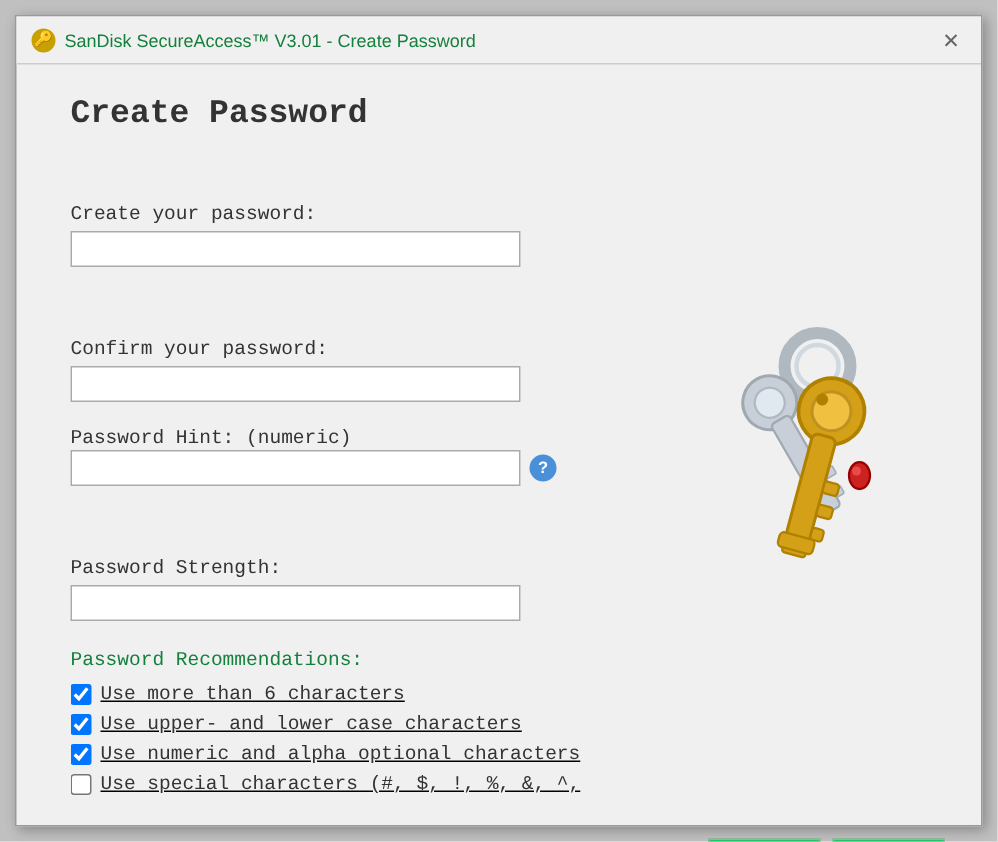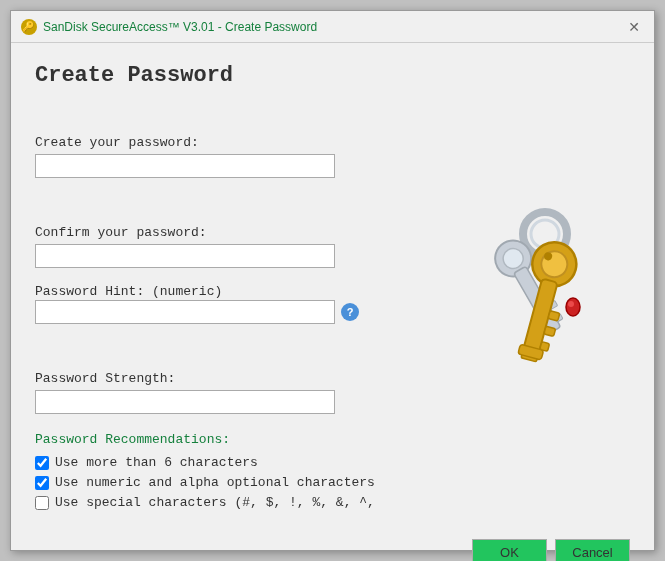--- a/index.html
+++ b/index.html
@@ -72,21 +72,21 @@
       font-size: 14px;
       color: #666;
       display: flex;
       align-items: center;
       justify-content: center;
     }
 
     .content {
       display: flex;
       flex: 1;
-      padding: 20px 24px 16px 24px;
+      padding: 20px 24px 16px 36px;
     }
 
     .left-panel {
       flex: 1;
       display: flex;
       flex-direction: column;
     }
 
     .right-panel {
       width: 220px;
@@ -158,20 +158,21 @@
       color: #15803d;
       margin-top: 4px;
       margin-bottom: 8px;
     }
 
     .checkbox-item {
       display: flex;
       align-items: center;
       gap: 6px;
       margin-bottom: 5px;
+      text-decoration: underline;
     }
 
     .checkbox-item input[type="checkbox"] {
       width: 14px;
       height: 14px;
       cursor: pointer;
     }
 
     .checkbox-label {
       font-size: 13px;
@@ -241,20 +242,24 @@
       <label class="field-label">Password Strength:</label>
       <input type="text" class="field-input" readonly="" style="">
 
       <div class="recommendations-title">Password Recommendations:</div>
 
       <div class="checkbox-item">
         <input type="checkbox" id="rec1" checked="" style="">
         <label class="checkbox-label" for="rec1">Use more than 6 characters</label>
       </div>
 
+      <div class="checkbox-item">
+        <input type="checkbox" id="rec2" checked="" style="">
+        <label class="checkbox-label" for="rec2">Use upper- and lower case characters</label>
+      </div>
 
       <div class="checkbox-item">
         <input type="checkbox" id="rec3" checked="" style="">
         <label class="checkbox-label" for="rec3">Use numeric and alpha optional characters</label>
       </div>
 
       <div class="checkbox-item">
         <input type="checkbox" id="rec4" style="">
         <label class="checkbox-label" for="rec4">Use special characters (#, $, !, %, &amp;, ^,</label>
       </div>

